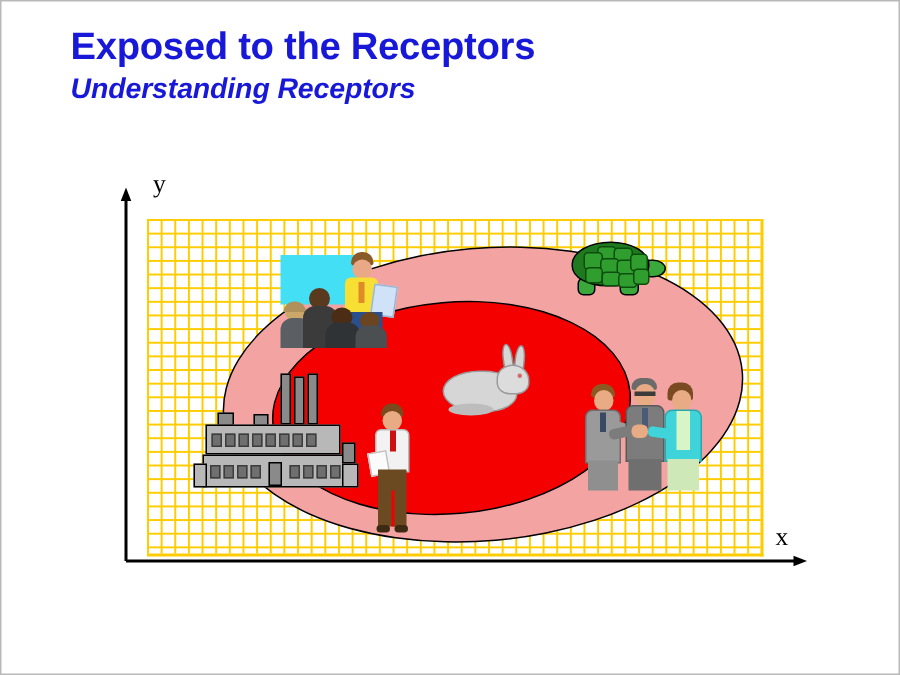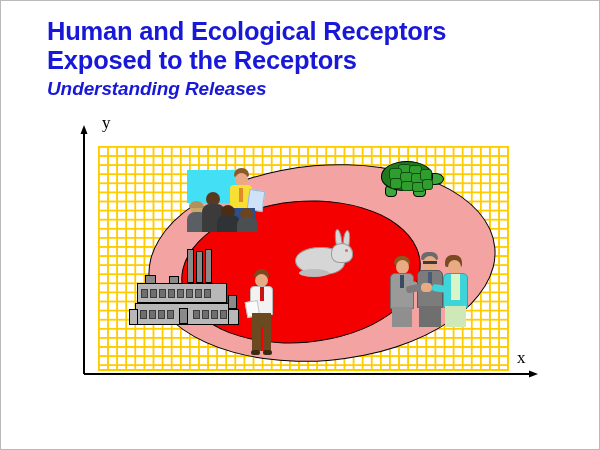--- a/index.html
+++ b/index.html
@@ -194,23 +194,22 @@
   .bz-arm  { position:absolute; border-radius:3px; }
   .bz-tie  { position:absolute; }
   .bz-legs { position:absolute; }
 </style>
 </head>
 <body>
 
 <div id="slide">
 
   <div id="title-block">
-    <div class="title-line">Human and Ecological Receptors</div>
     <div class="title-line">Exposed to the Receptors</div>
-    <div class="subtitle-line">Understanding Releases</div>
+    <div class="subtitle-line">Understanding Receptors</div>
   </div>
 
   <svg id="axes" width="600" height="450">
 
     <line x1="83" y1="373" x2="83" y2="130" stroke="#000000" stroke-width="2"></line>
     <polygon points="83,124 79.5,133 86.5,133" fill="#000000"></polygon>
 
     <line x1="83" y1="373" x2="530" y2="373" stroke="#000000" stroke-width="2"></line>
     <polygon points="537,373 528,369.5 528,376.5" fill="#000000"></polygon>
   </svg>

